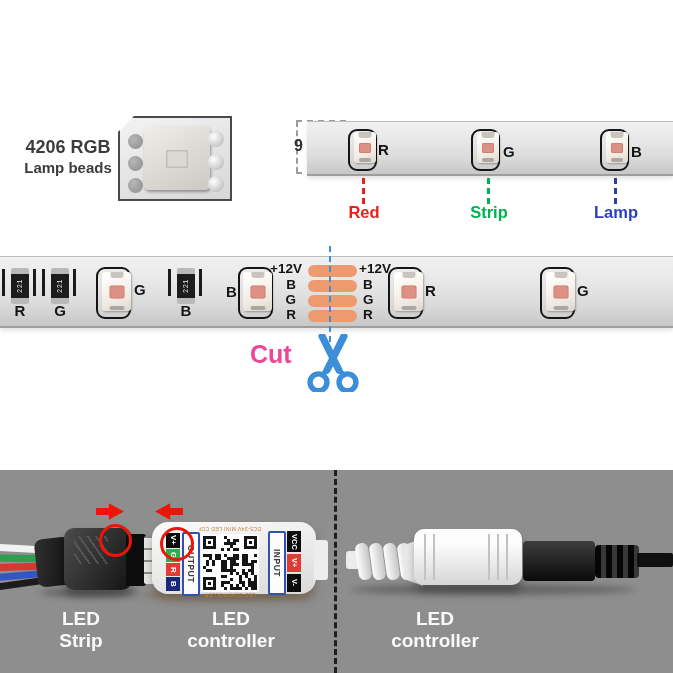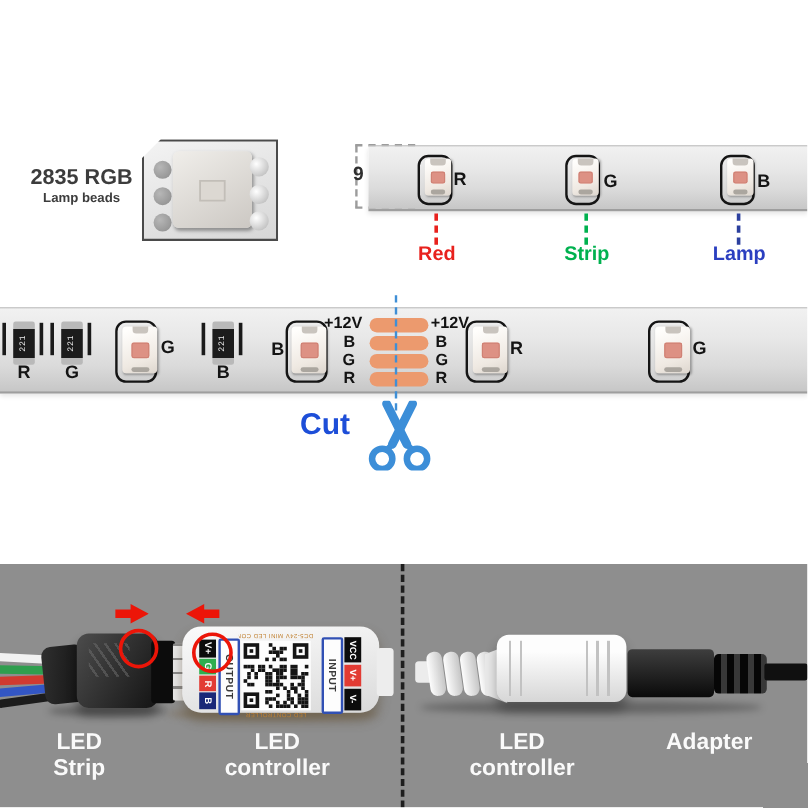--- a/index.html
+++ b/index.html
@@ -3,21 +3,21 @@
 <meta charset="utf-8">
 <style>
   html,body{margin:0;padding:0;background:#fff;}
   #canvas{position:relative;width:673px;height:673px;background:#ffffff;overflow:hidden;
           font-family:"Liberation Sans",sans-serif;}
   .abs{position:absolute;}
 
   
   .bead-label{left:16px;top:136px;width:104px;text-align:center;color:#3c3c3c;line-height:1.25;}
   .bead-label .l1{font-size:18px;font-weight:700;}
-  .bead-label .l2{font-size:11px;font-weight:600;}
+  .bead-label .l2{font-size:15px;font-weight:600;}
   .bead-photo{left:118px;top:116px;width:114px;height:85px;
       background:linear-gradient(160deg,#f4f4f4,#d6d6d6);
       clip-path:polygon(16px 0,100% 0,100% 100%,0 100%,0 16px);
       box-shadow:inset 0 0 0 2px #4a4a4a;}
   .bead-dome-l{width:15px;height:15px;border-radius:50%;background:radial-gradient(circle at 35% 35%,#b7b7b7,#8b8b8b);}
   .bead-chip{left:26px;top:10px;width:66px;height:64px;border-radius:5px;
       background:linear-gradient(150deg,#f0eeea,#ccc8c3);box-shadow:1px 2px 3px rgba(0,0,0,.35);}
   .bead-die{left:22px;top:24px;width:22px;height:18px;background:#dcd8d2;box-shadow:inset 0 0 0 1.5px #c2beb8;}
   .bead-dome-r{width:16px;height:16px;border-radius:50%;background:radial-gradient(circle at 35% 35%,#ffffff,#b0b0b0);}
 
@@ -63,21 +63,21 @@
 
   
   .dash-red{width:0;border-left:3px dashed #e8211d;}
   .dash-green{width:0;border-left:3px dashed #00b14f;}
   .dash-blue{width:0;border-left:3px dashed #2b3f9e;}
   .cname{top:203px;text-align:center;font-size:16.5px;font-weight:700;}
   .cname.red{color:#e8211d;} .cname.green{color:#00b14f;} .cname.blue{color:#2b3fc0;}
 
   
   .cut-line{left:329px;top:246px;height:96px;width:0;border-left:2.5px dashed #3f8fd6;}
-  .cut-text{left:250px;top:340px;font-size:25px;font-weight:600;color:#1d4ed8;}
+  .cut-text{left:250px;top:340px;font-size:25px;font-weight:600;color:#ec4899;}
 
   
   #bottom{left:0;top:470px;width:673px;height:203px;background:#8e8e8e;}
   .divider{left:334px;top:470px;height:203px;width:0;border-left:3px dashed #1e1e1e;}
   .panel-label{top:608px;text-align:center;font-size:19px;font-weight:600;color:#fafafa;}
 
   
   .wire{height:7px;border-radius:3px;}
   .boot-l{left:36px;top:538px;width:36px;height:48px;border-radius:8px;
           background:linear-gradient(100deg,#303030,#101010);transform:rotate(-6deg);}
@@ -122,21 +122,21 @@
        background:repeating-linear-gradient(90deg,#060606 0 6px,#383838 6px 11px);}
   .cable-r{left:637px;top:553px;width:36px;height:14px;border-radius:2px;background:#101010;}
   .shadow{border-radius:50%;filter:blur(3px);}
 </style>
 </head>
 <body>
 
 <div id="canvas">
 
   <div class="abs bead-label">
-    <div class="l1">2835 RGB</div>
+    <div class="l1">4206 RGB</div>
     <div class="l2">Lamp beads</div>
   </div>
 
   <div class="abs bead-photo">
     <div class="abs bead-dome-l" style="left:10px;top:18px"></div>
     <div class="abs bead-dome-l" style="left:10px;top:40px"></div>
     <div class="abs bead-dome-l" style="left:10px;top:62px"></div>
     <div class="abs bead-chip">
       <div class="abs bead-die"></div>
     </div>
@@ -433,18 +433,17 @@
   <div class="abs rib" style="left:385px"></div>
   <div class="abs rib" style="left:399px"></div>
   <div class="abs taper"></div>
   <div class="abs plug-w"></div>
   <div class="abs ridges-w" style="left:424px;width:13px"></div>
   <div class="abs ridges-w" style="left:488px;width:26px"></div>
   <div class="abs cyl-b"></div>
   <div class="abs boot-r"></div>
   <div class="abs cable-r"></div>
 
-  <div class="abs panel-label" style="left:28px;width:76px">LED Strip</div>
+  <div class="abs panel-label" style="left:43px;width:76px">LED Strip</div>
   <div class="abs panel-label" style="left:168px;width:126px">LED controller</div>
   <div class="abs panel-label" style="left:372px;width:126px">LED controller</div>
-  <div class="abs panel-label" style="left:545px;width:92px">Adapter</div>
 
 </div>
 
 </body></html>

